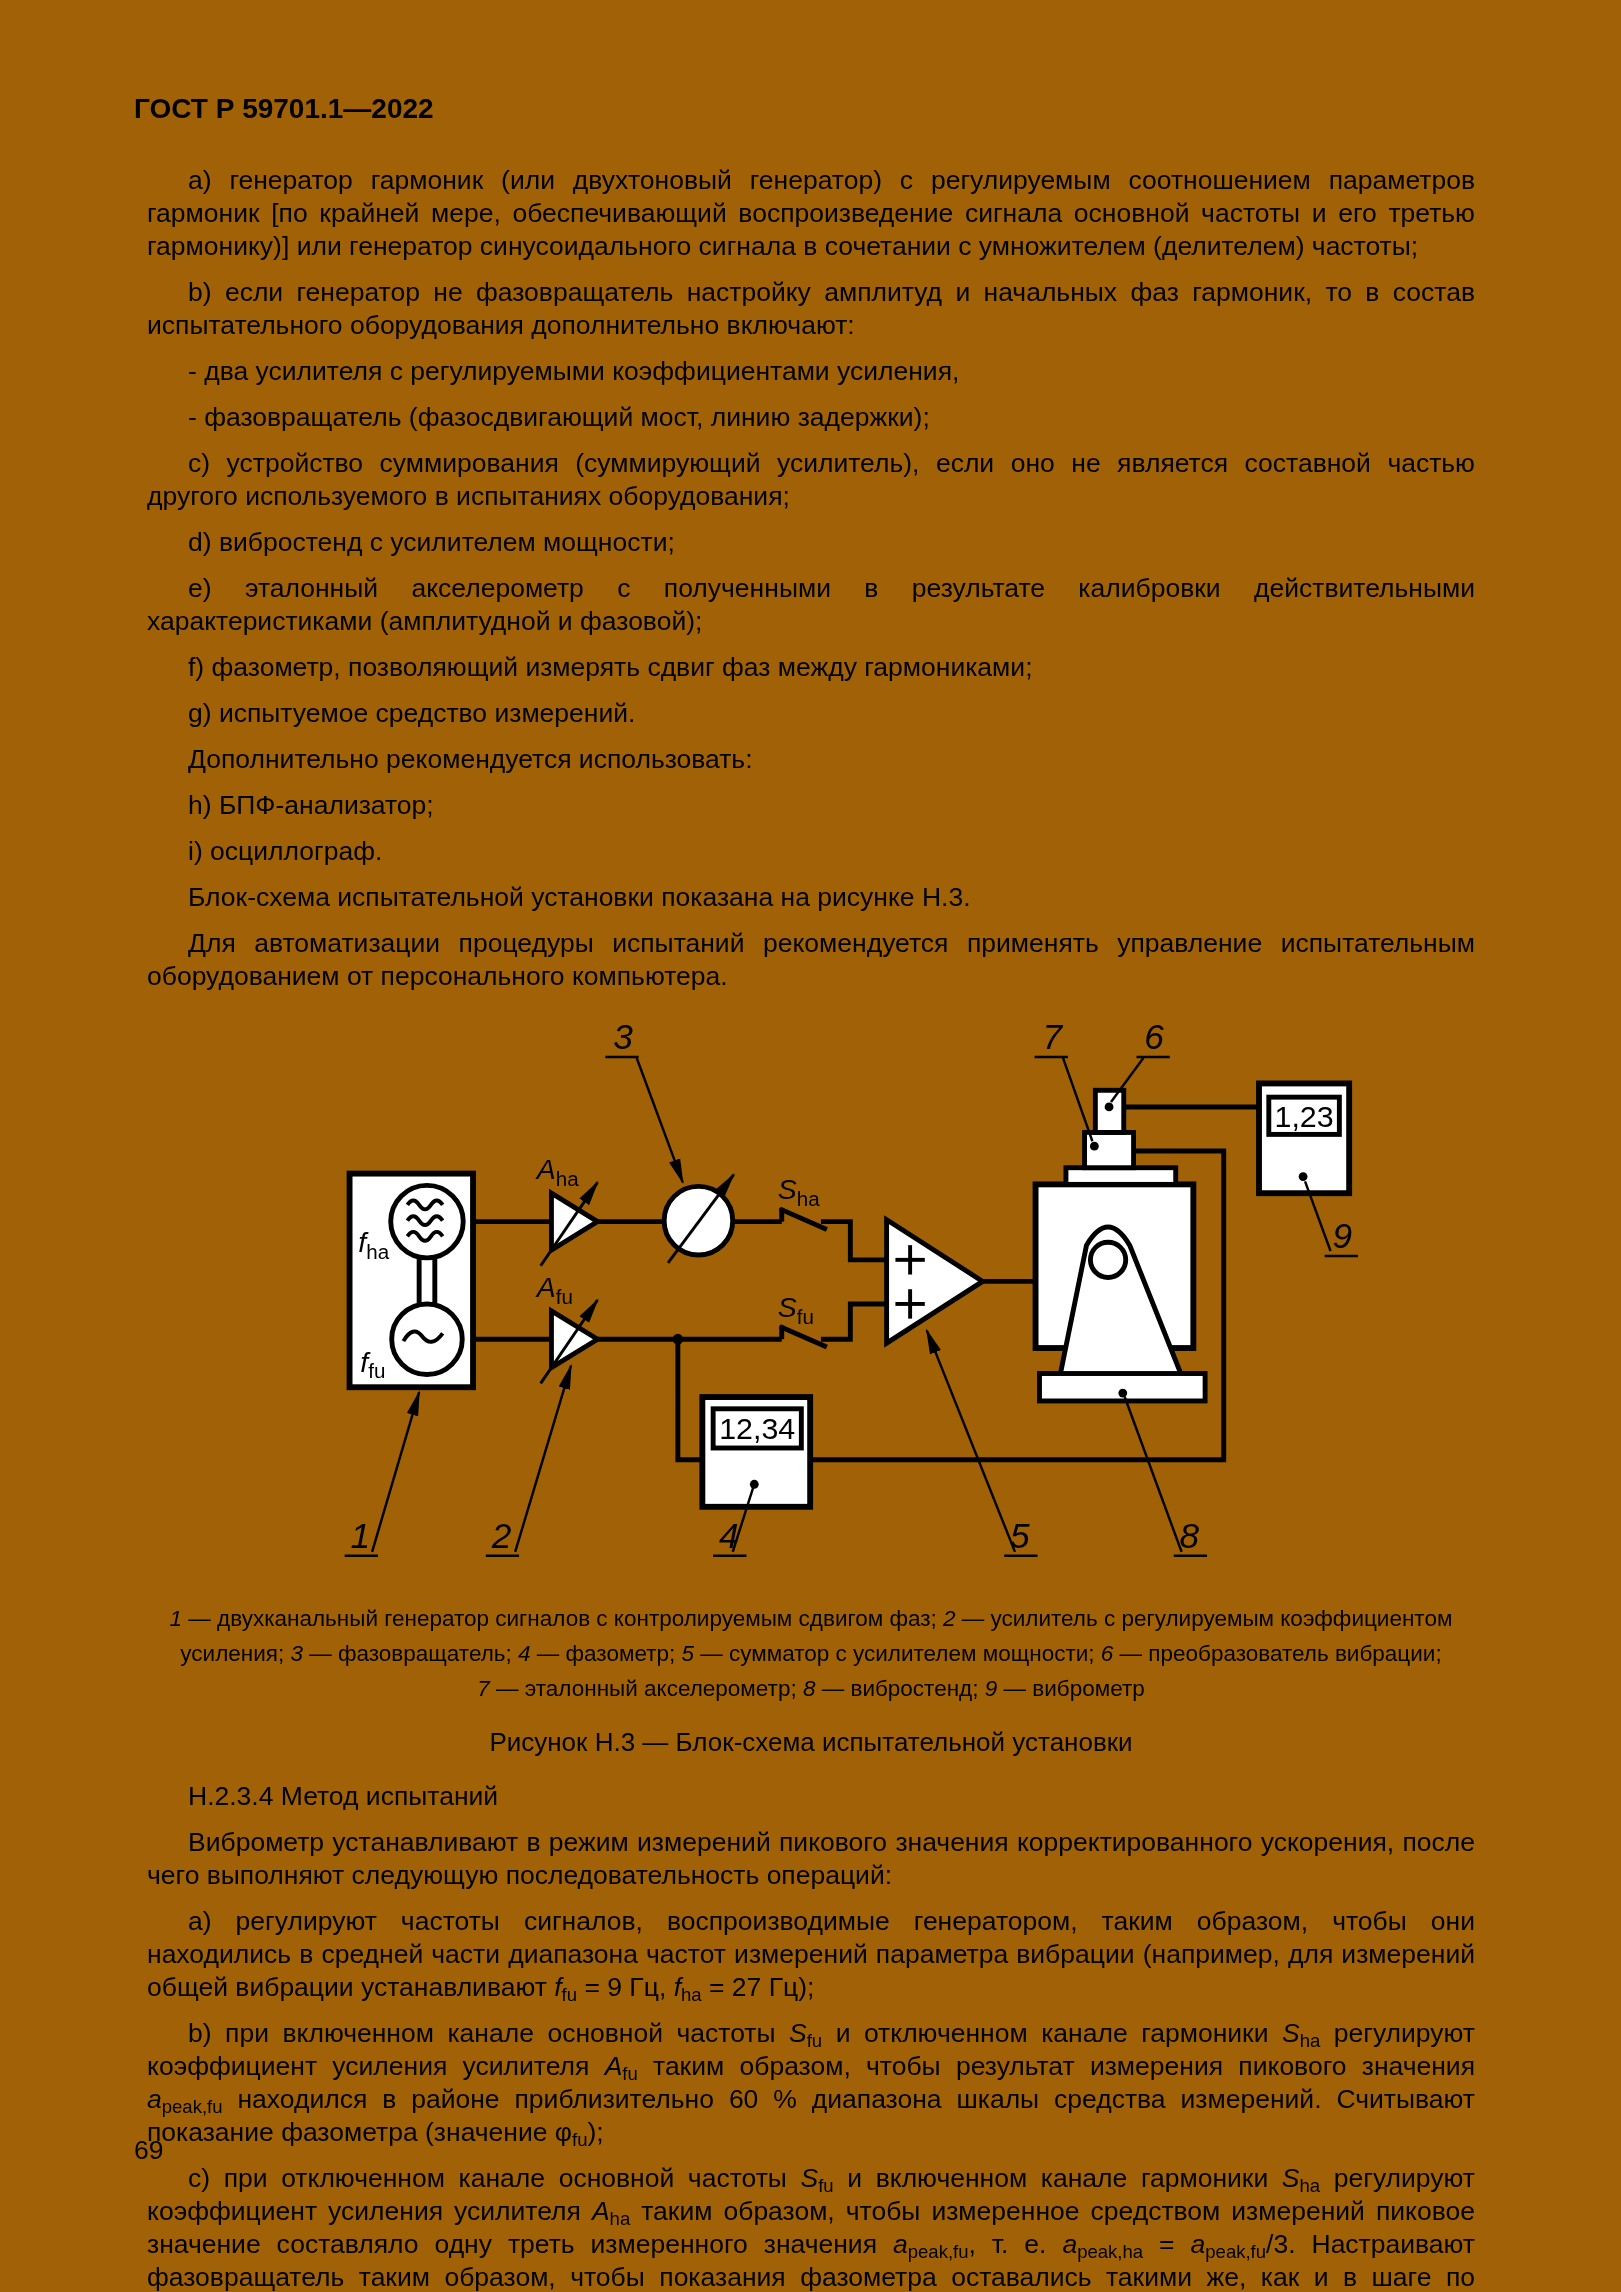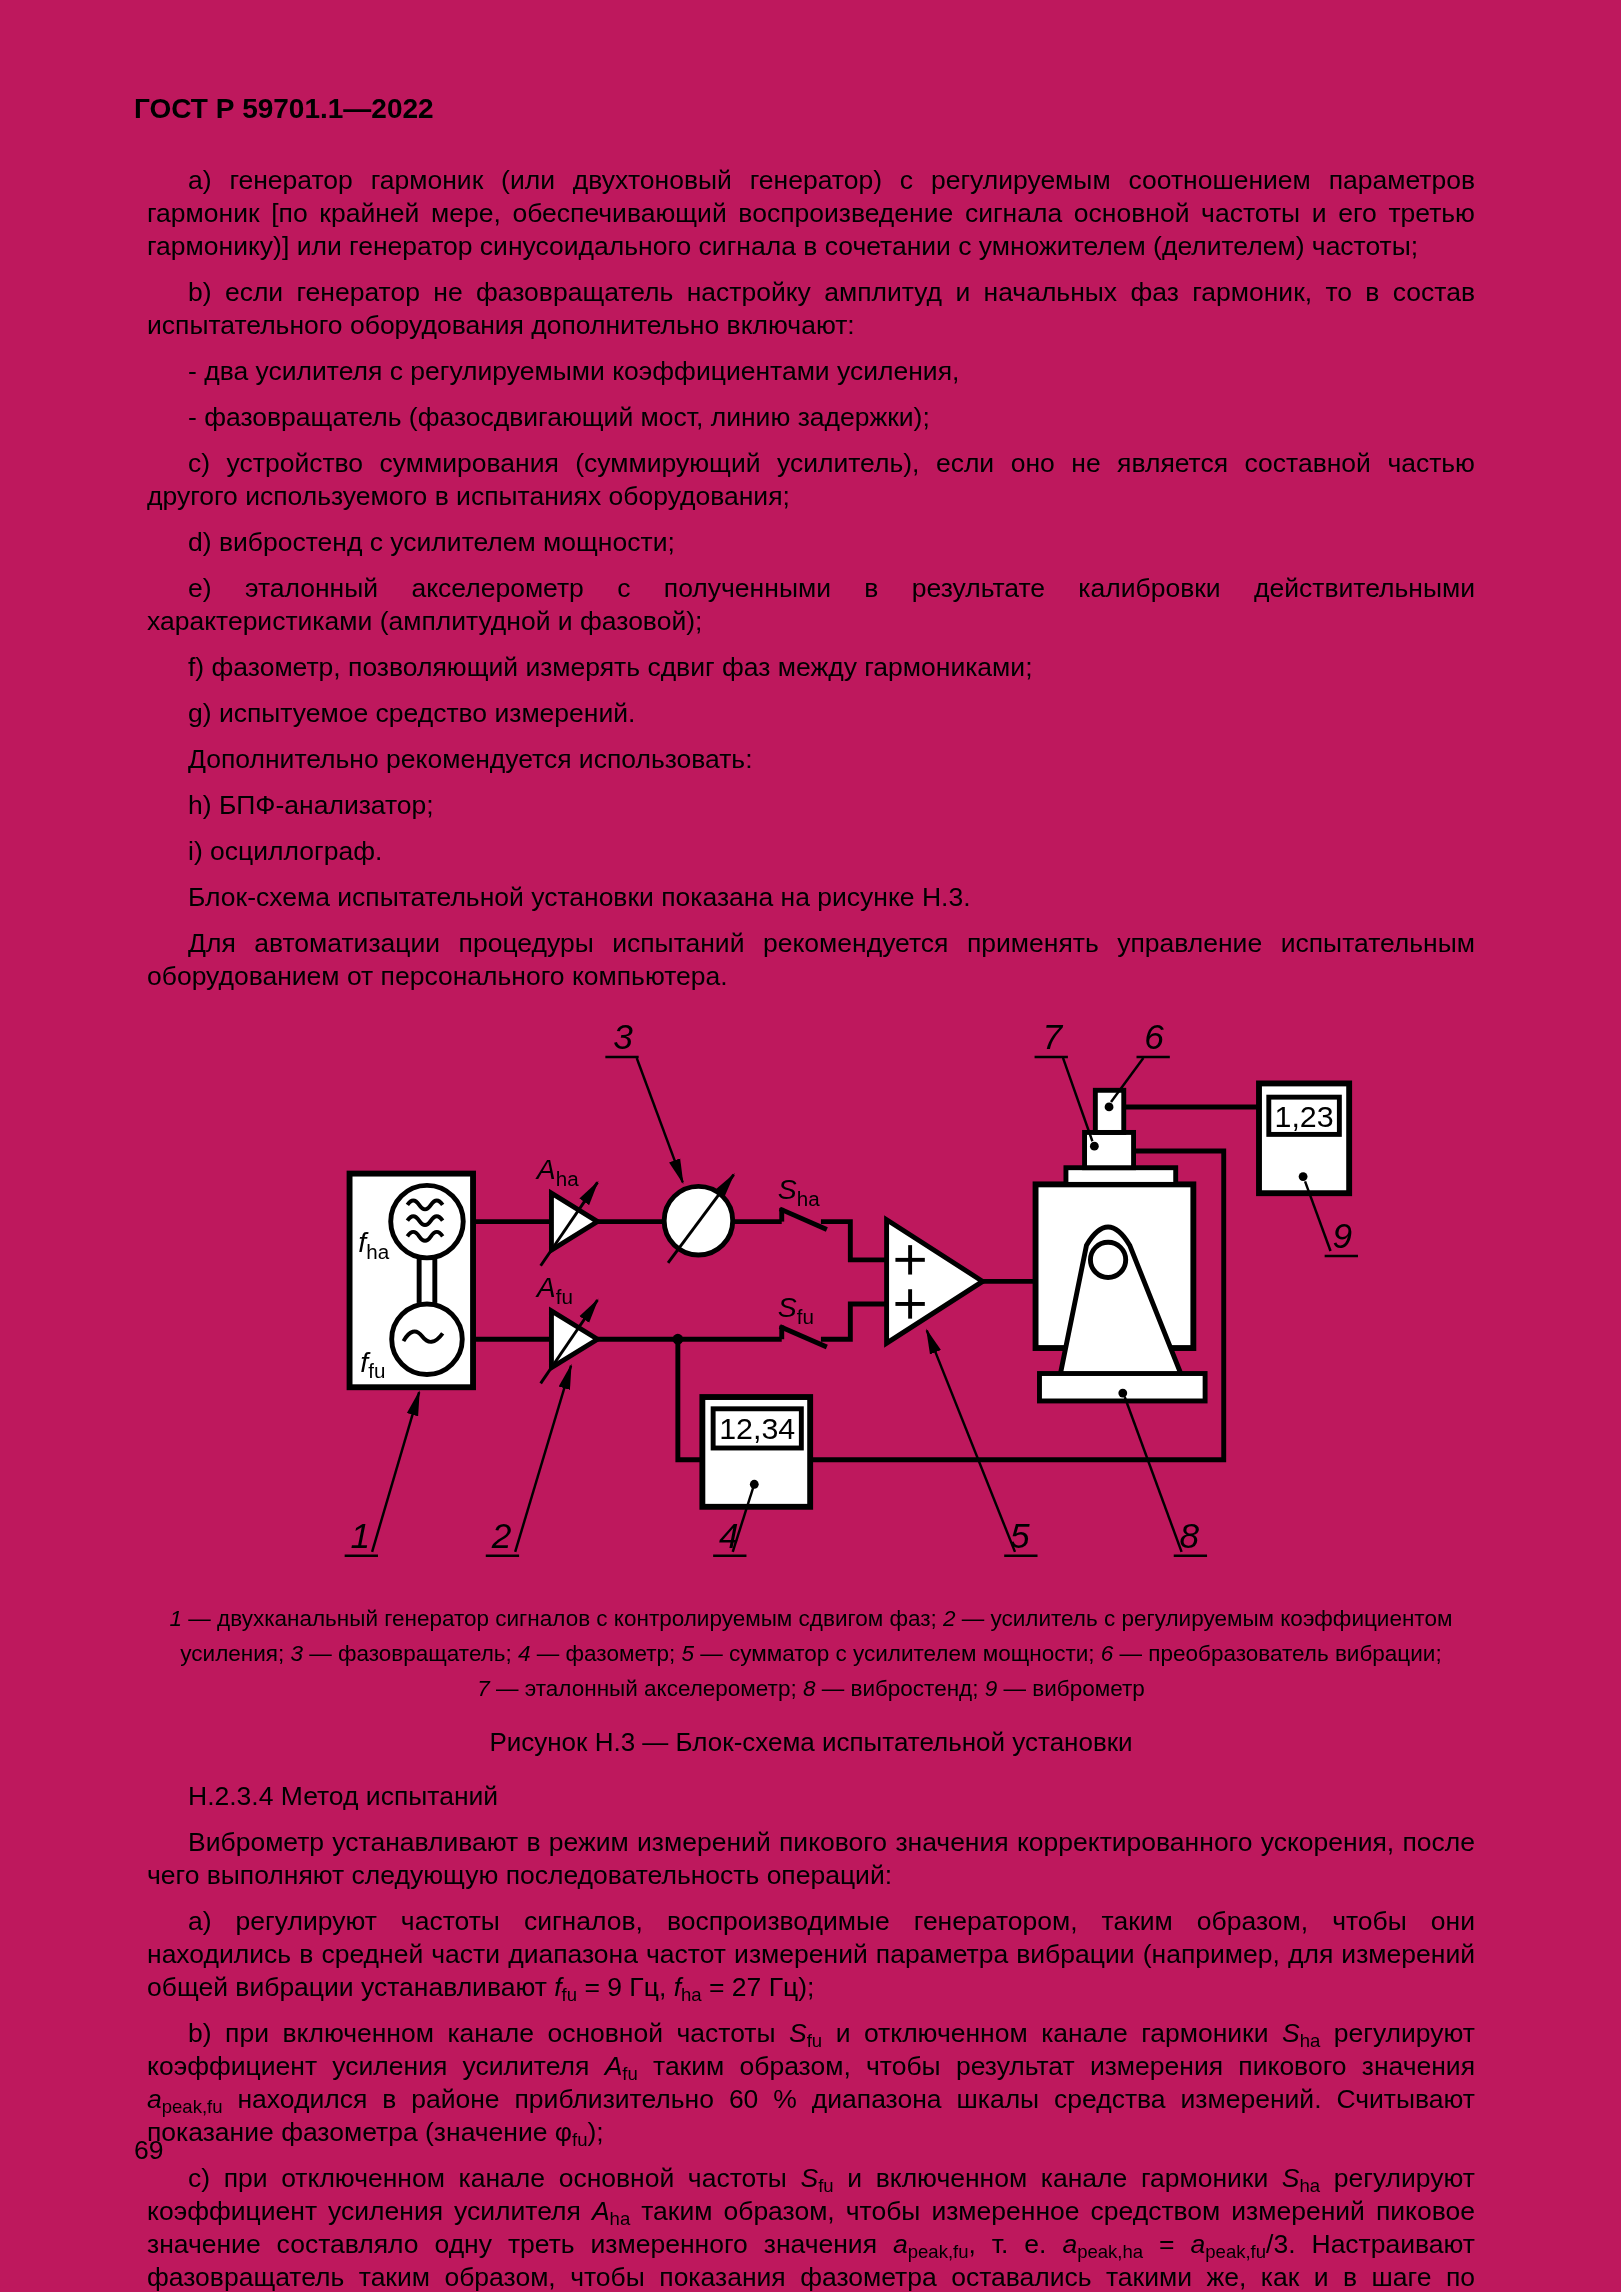--- a/index.html
+++ b/index.html
@@ -1,18 +1,18 @@
 <!DOCTYPE html>
 <html lang="ru"><head>
 <meta charset="utf-8">
 <title>ГОСТ Р 59701.1—2022 — стр. 84</title>
 <style>
   html,body{margin:0;padding:0;background:#ffffff;}
   .page{
-    width:1621px;height:2293px;background:#be185d;color:#000;
+    width:1621px;height:2293px;background:#a16207;color:#000;
     font-family:"Liberation Sans",sans-serif;
     position:relative;box-sizing:border-box;
     padding:93px 133px 0 134px;overflow:hidden;
   }
   .doc-header{
     font-size:28px;font-weight:bold;margin:0 0 39px 0;
   }
   .body-text p{
     margin:13px;font-size:26.5px;line-height:33px;
     text-align:justify;text-indent:41px;

